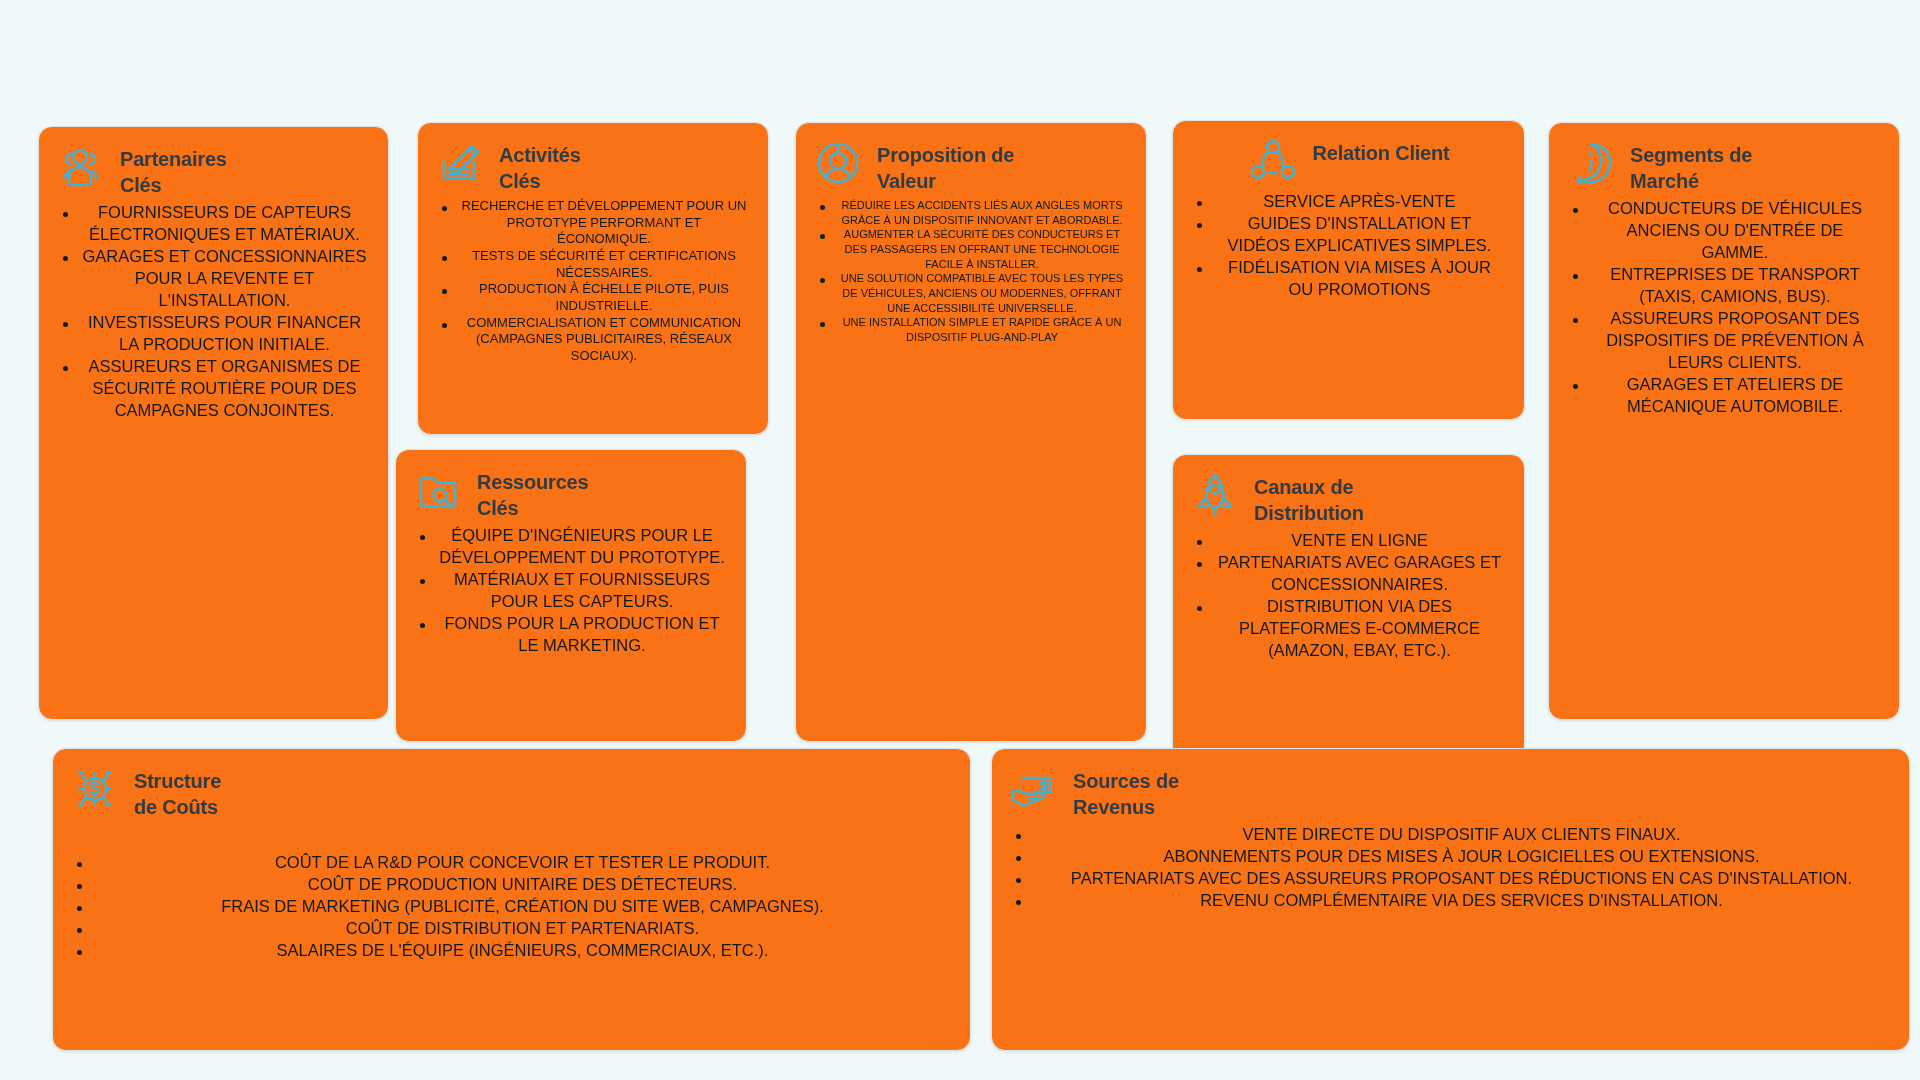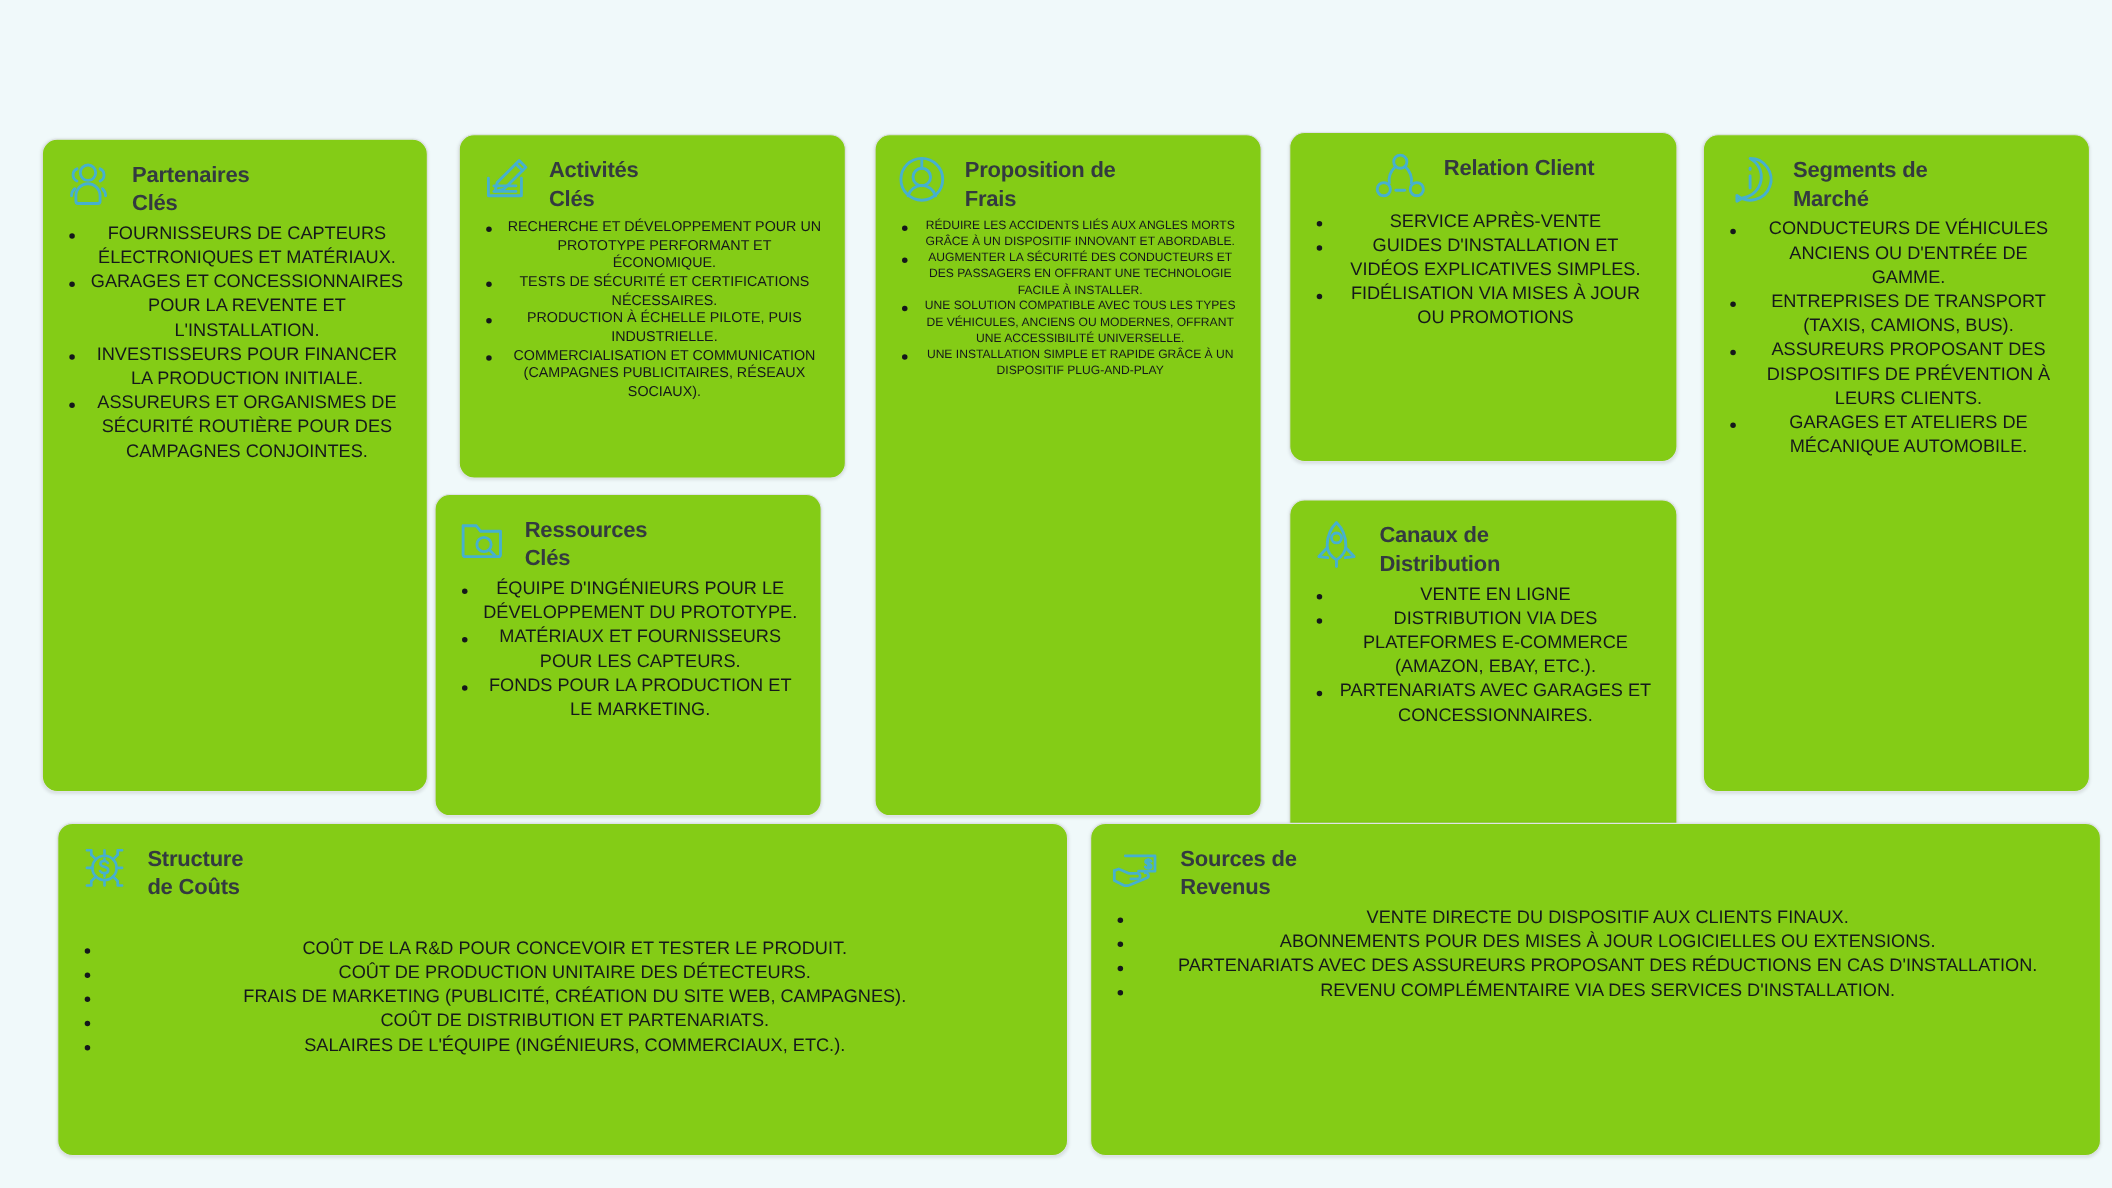--- a/index.html
+++ b/index.html
@@ -9,21 +9,21 @@
     font-family: "Liberation Sans", sans-serif;
     overflow: hidden;
   }
   .canvas {
     position: relative;
     width: 1920px; height: 1080px;
     padding: 0;
   }
   .card {
     position: absolute;
-    background: #84cc16;
+    background: #f97316;
     border: 1px solid #dfe3e6;
     border-radius: 14px;
     box-shadow: 0 1px 3px rgba(0,0,0,0.10);
     padding: 14px 16px 10px 16px;
     display: flex;
     flex-direction: column;
   }
   .card-head {
     display: flex;
     align-items: flex-start;
@@ -166,21 +166,21 @@
     <div class="card-head">
       <span class="icon">
         <svg width="50" height="50" viewBox="0 0 50 50" fill="none" stroke="#46b0cf" stroke-width="2.6" stroke-linecap="round" stroke-linejoin="round">
           <circle cx="25" cy="25" r="19"></circle>
           <circle cx="25" cy="23" r="8"></circle>
           <path d="M25 6v9"></path>
           <path d="M12.5 40a13 13 0 0 1 25 0"></path>
         </svg>
       </span>
       <div class="card-title">Proposition de
-Frais</div>
+Valeur</div>
     </div>
     <ul class="bullets t17 pad-top-sm">
       <li>Réduire les accidents liés aux angles morts grâce à un dispositif innovant et abordable.</li>
       <li>Augmenter la sécurité des conducteurs et des passagers en offrant une technologie facile à installer.</li>
       <li>Une solution compatible avec tous les types de véhicules, anciens ou modernes, offrant une accessibilité universelle.</li>
       <li>Une installation simple et rapide grâce à un dispositif plug-and-play</li>
     </ul>
   </div>
 
   <div class="card" id="card-relation">
@@ -213,22 +213,22 @@
           <path d="M14.5 27 7 35l8 1"></path>
           <path d="M31.5 27 39 35l-8 1"></path>
           <path d="M23 38v6"></path>
         </svg>
       </span>
       <div class="card-title">Canaux de
 Distribution</div>
     </div>
     <ul class="bullets t16 pad-top-md">
       <li>Vente en ligne</li>
+      <li>Partenariats avec garages et concessionnaires.</li>
       <li>Distribution via des plateformes e-commerce (Amazon, eBay, etc.).</li>
-      <li>Partenariats avec garages et concessionnaires.</li>
     </ul>
   </div>
 
   <div class="card" id="card-segments">
     <div class="card-head">
       <span class="icon">
         <svg width="48" height="48" viewBox="0 0 48 48" fill="none" stroke="#46b0cf" stroke-width="2.6" stroke-linecap="round" stroke-linejoin="round">
           <path d="M24 5a19 19 0 1 1-12 33.7V44l6.2-3.4A19 19 0 0 0 24 5z"></path>
           <path d="M24 14v1"></path>
           <path d="M24 21v11"></path>

